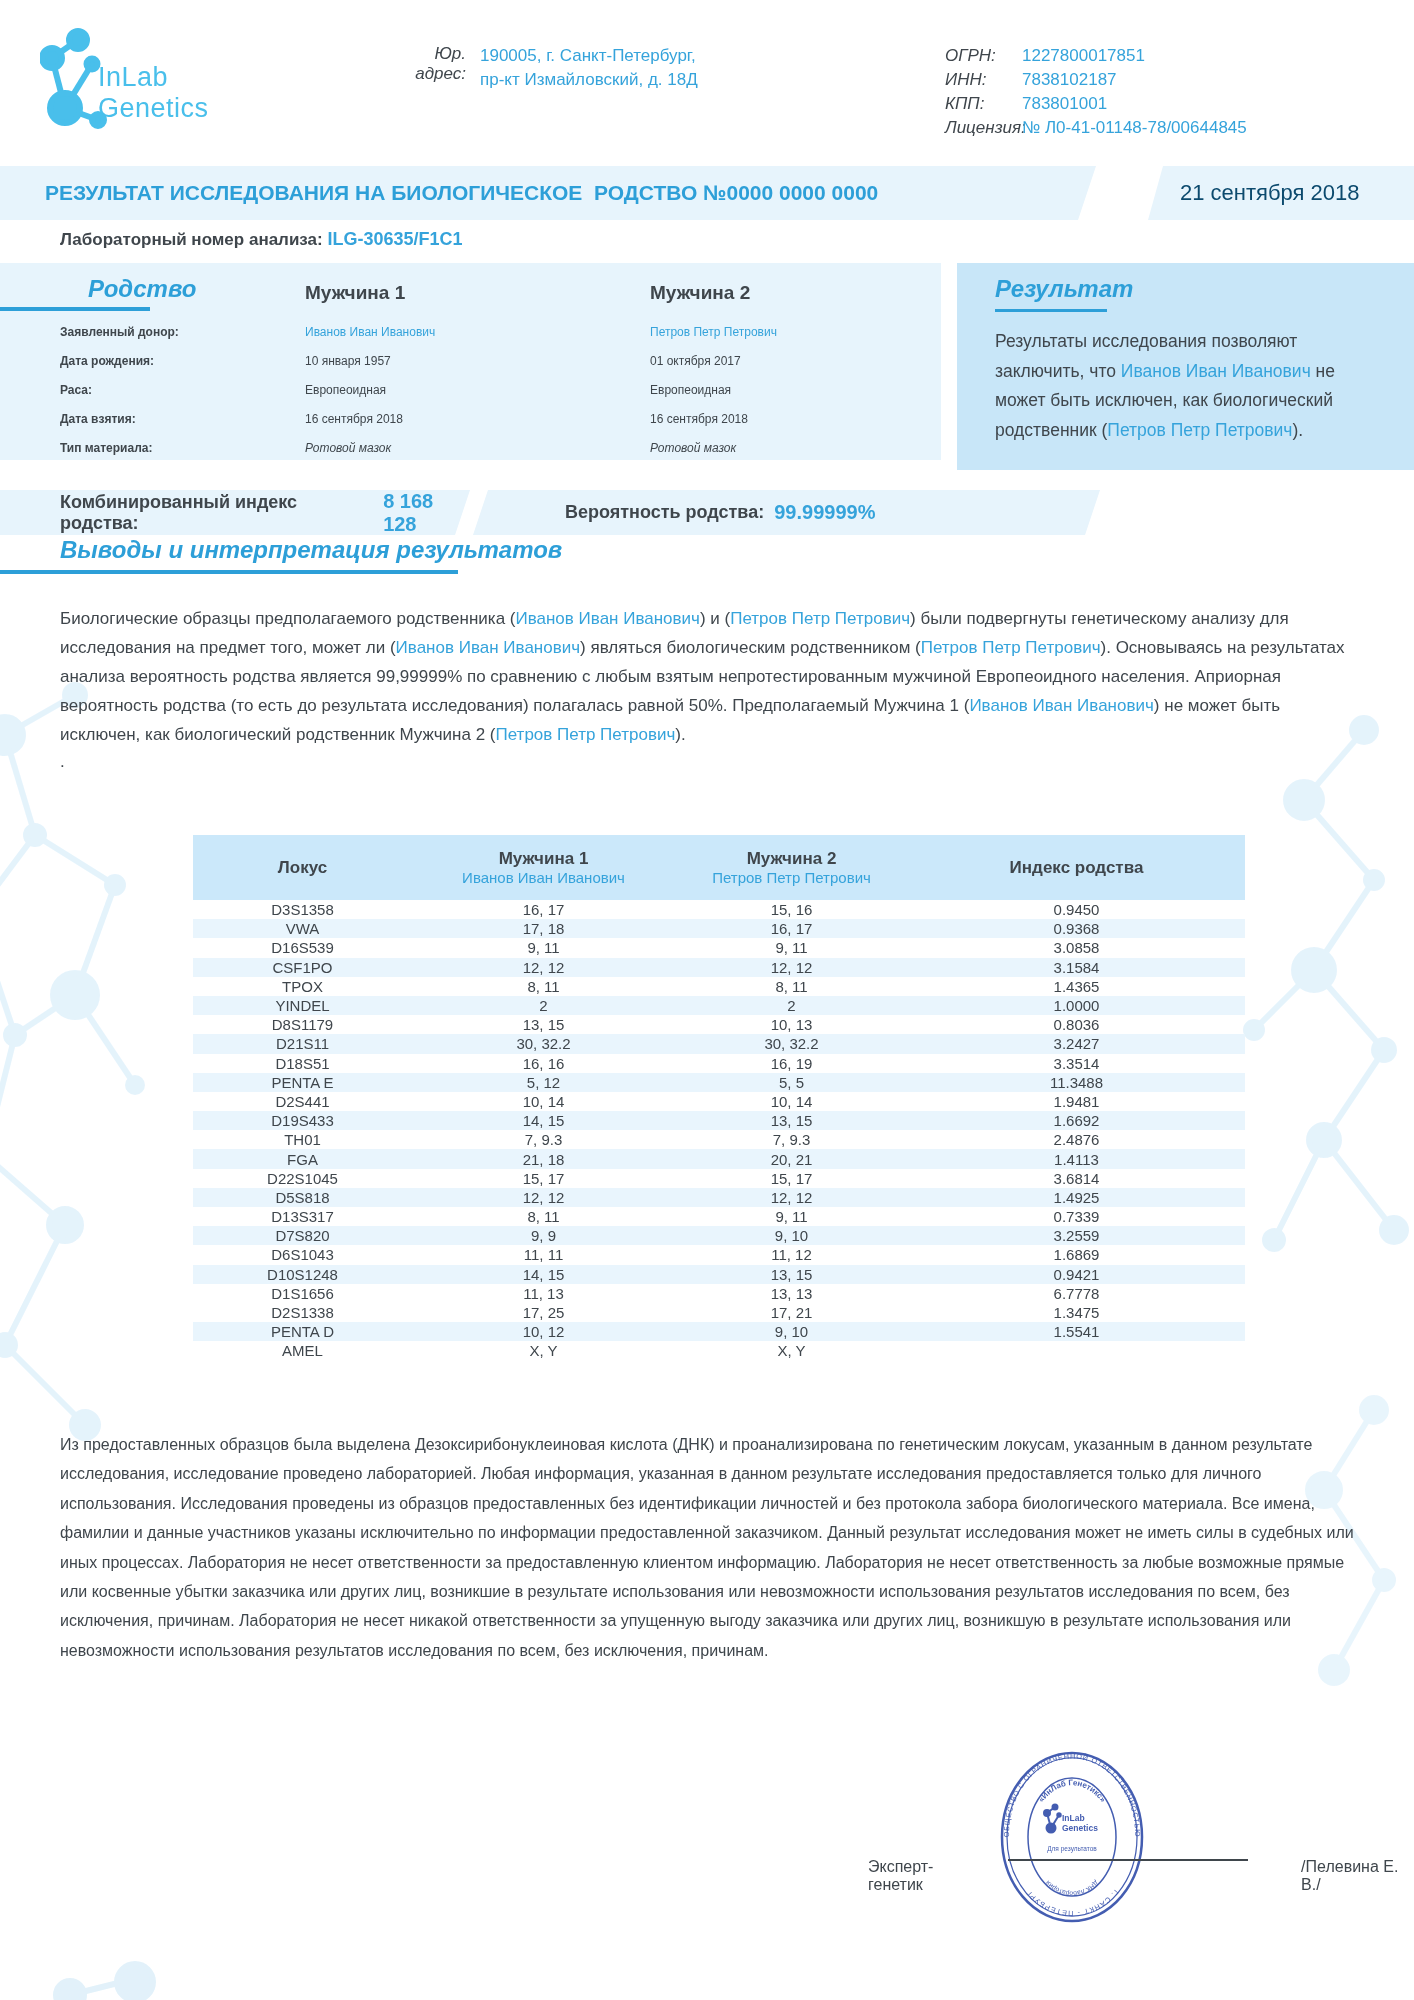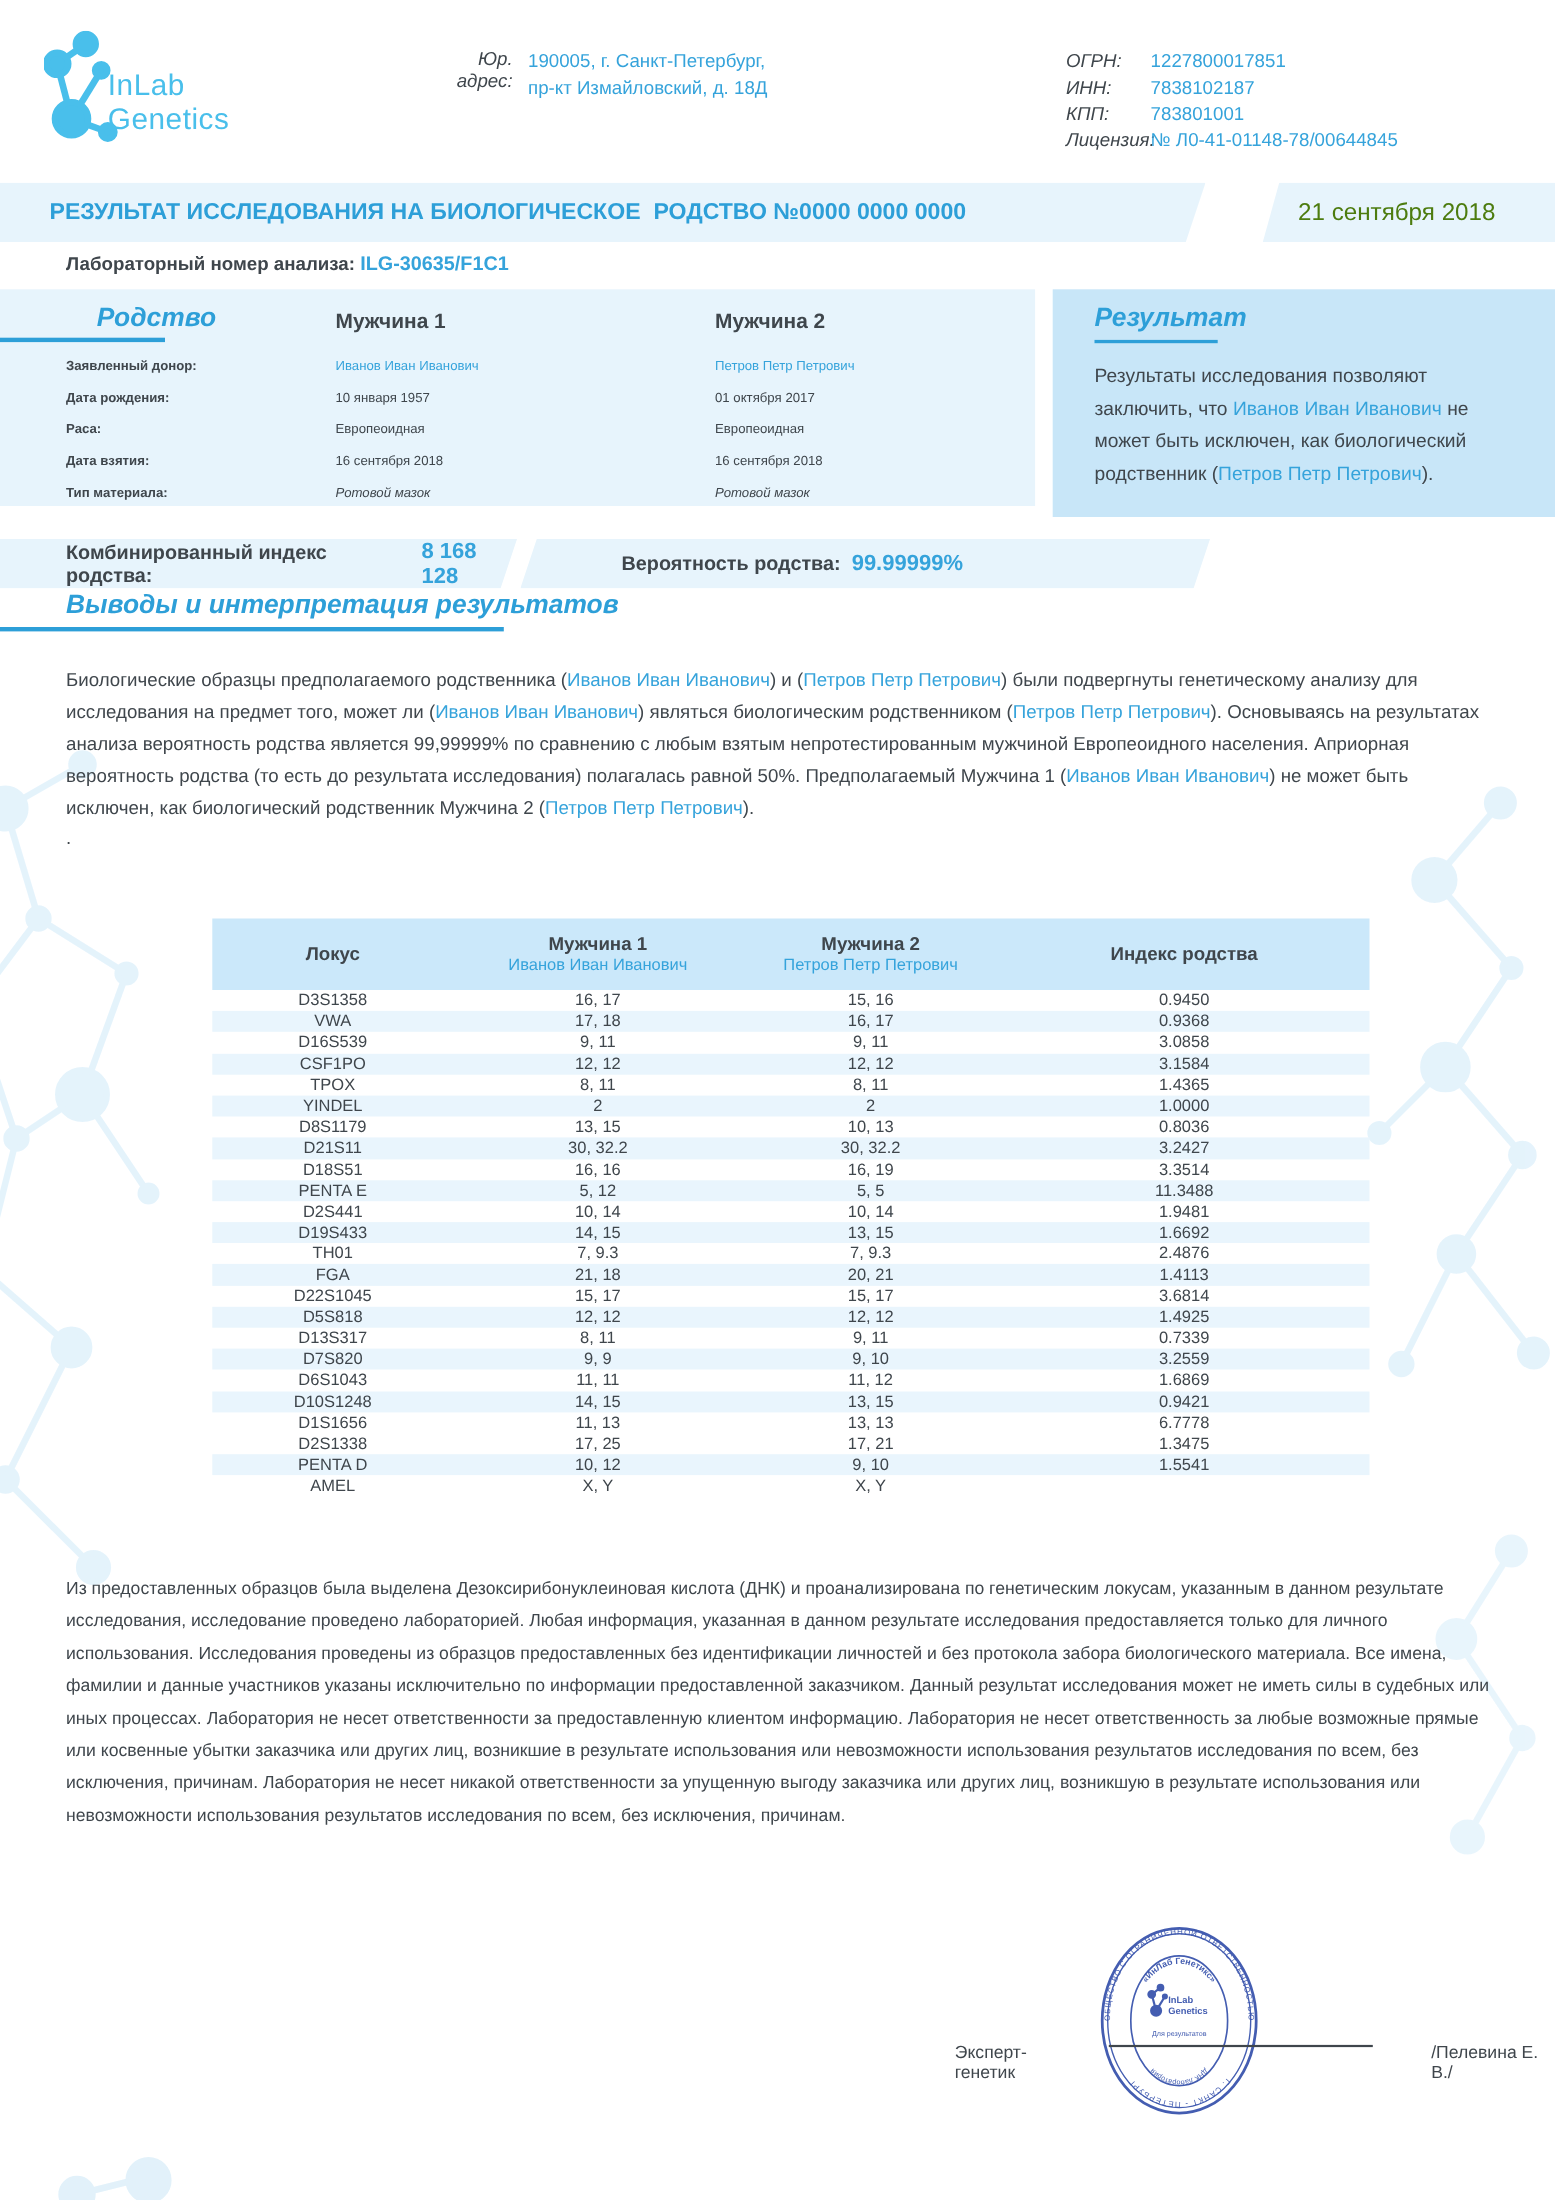--- a/index.html
+++ b/index.html
@@ -7,33 +7,33 @@
         overflow:hidden;font-family:"Liberation Sans",sans-serif;color:#3f464c;}
   .abs{position:absolute;}
   .hl{color:#35a3db;}
   .it{font-style:italic;}
 
   
   .logo{left:40px;top:28px;width:230px;height:105px;}
   .logo-txt{position:absolute;left:58px;top:34px;color:#49bfeb;font-size:27px;line-height:31px;letter-spacing:.5px;}
   .addr-lbl{left:380px;top:44px;width:86px;text-align:right;font-style:italic;font-size:17px;}
   .addr-val{left:480px;top:44px;font-size:17px;line-height:24px;color:#35a3db;}
-  .reg{left:945px;top:44px;font-size:17px;line-height:24px;margin-left:24px;}
+  .reg{left:945px;top:44px;font-size:17px;line-height:24px;}
   .reg-row{display:flex;}
   .reg-lbl{width:77px;font-style:italic;}
   .reg-val{color:#35a3db;}
 
   
   .band1{left:0;top:166px;width:1096px;height:54px;background:#e7f4fc;
          clip-path:polygon(0 0,100% 0,calc(100% - 18px) 100%,0 100%);}
   .title{position:absolute;left:45px;top:0;height:54px;display:flex;align-items:center;
          font-size:21px;font-weight:bold;color:#2d9fd8;white-space:pre;}
   .band2{left:1148px;top:166px;width:266px;height:54px;background:#e7f4fc;
          clip-path:polygon(15px 0,100% 0,100% 100%,0 100%);}
-  .date{position:absolute;left:32px;top:0;height:54px;display:flex;align-items:center;font-size:22px;color:#4d7c0f;}
+  .date{position:absolute;left:32px;top:0;height:54px;display:flex;align-items:center;font-size:22px;color:#0c4a6e;}
 
   
   .labnum{left:60px;top:229px;font-size:17px;font-weight:bold;}
   .labnum .hl{font-size:18px;}
 
   
   .kin{left:0;top:263px;width:941px;height:197px;background:#e7f4fc;}
   .kin-title{position:absolute;left:88px;top:12px;font-size:24px;font-weight:bold;font-style:italic;color:#2d9fd8;}
   .kin-underline{position:absolute;left:0;top:44px;width:150px;height:4px;background:#2d9fd8;}
   .man-h{position:absolute;top:19px;font-size:19px;font-weight:bold;}

